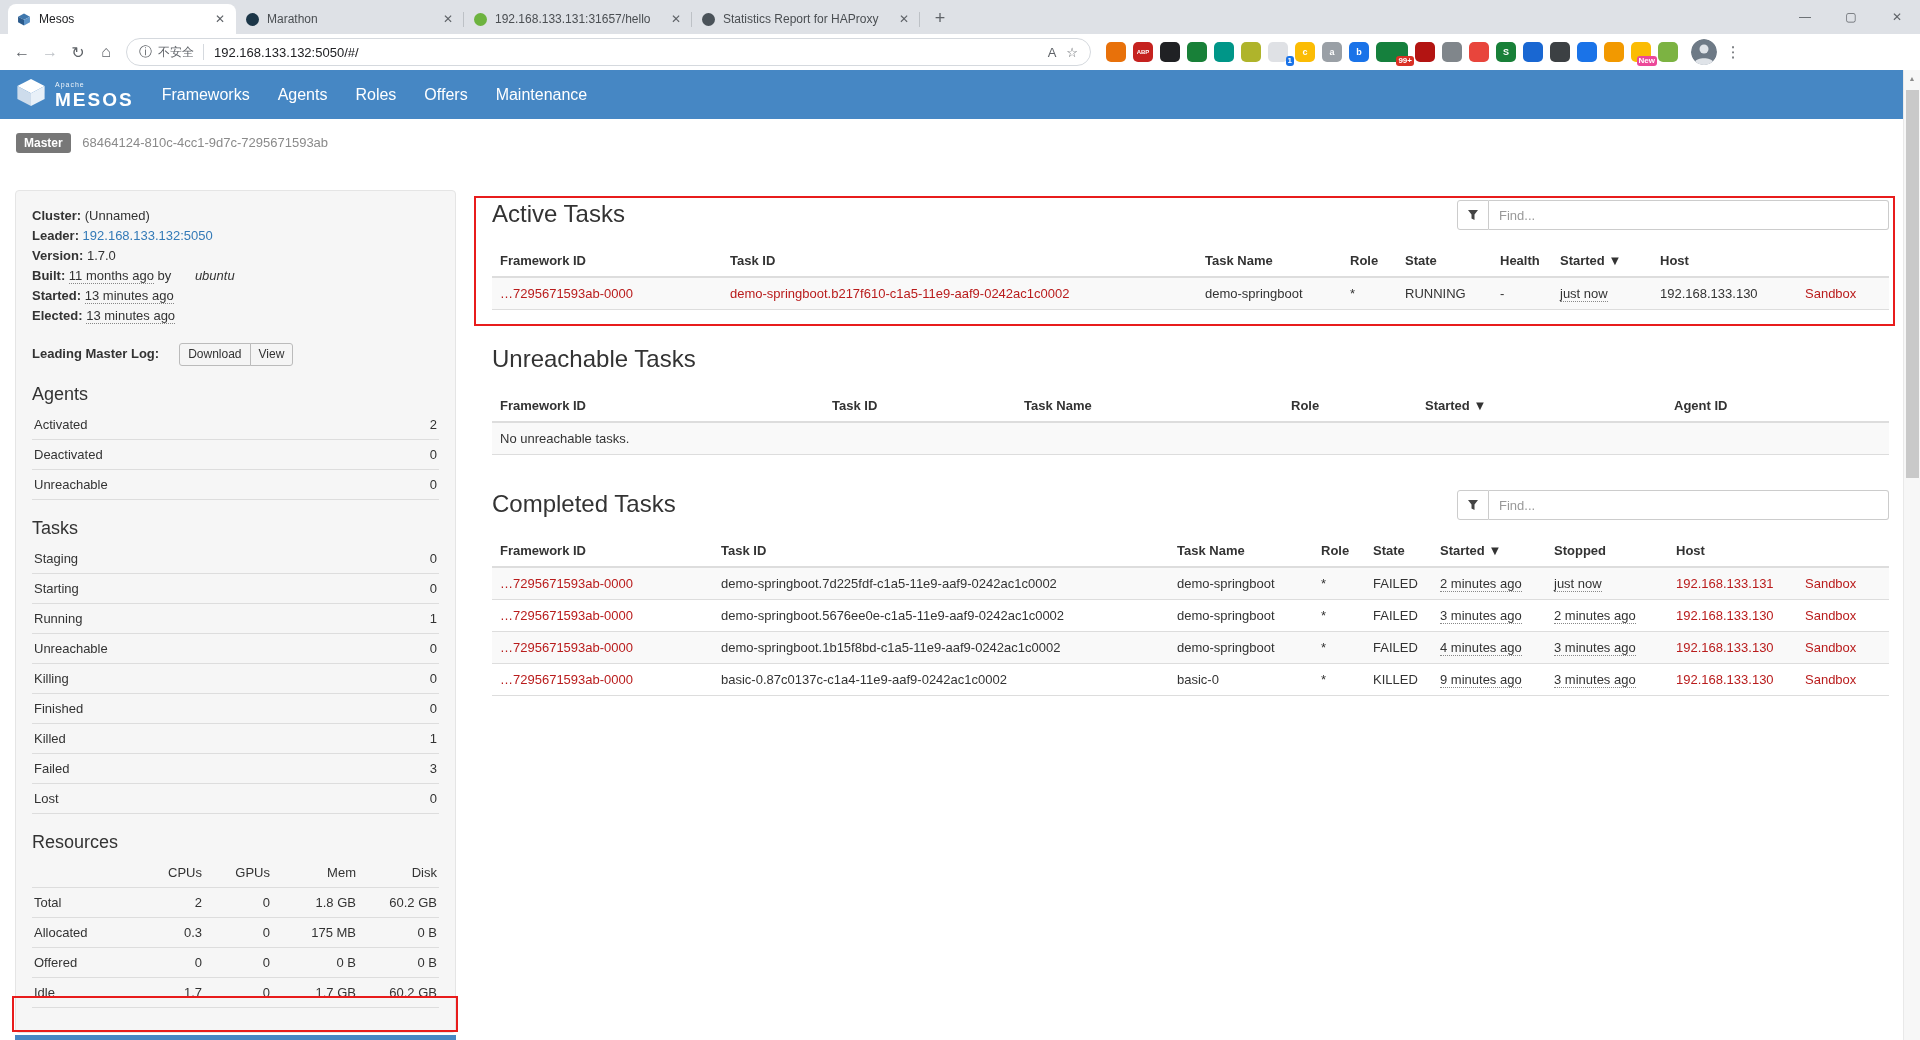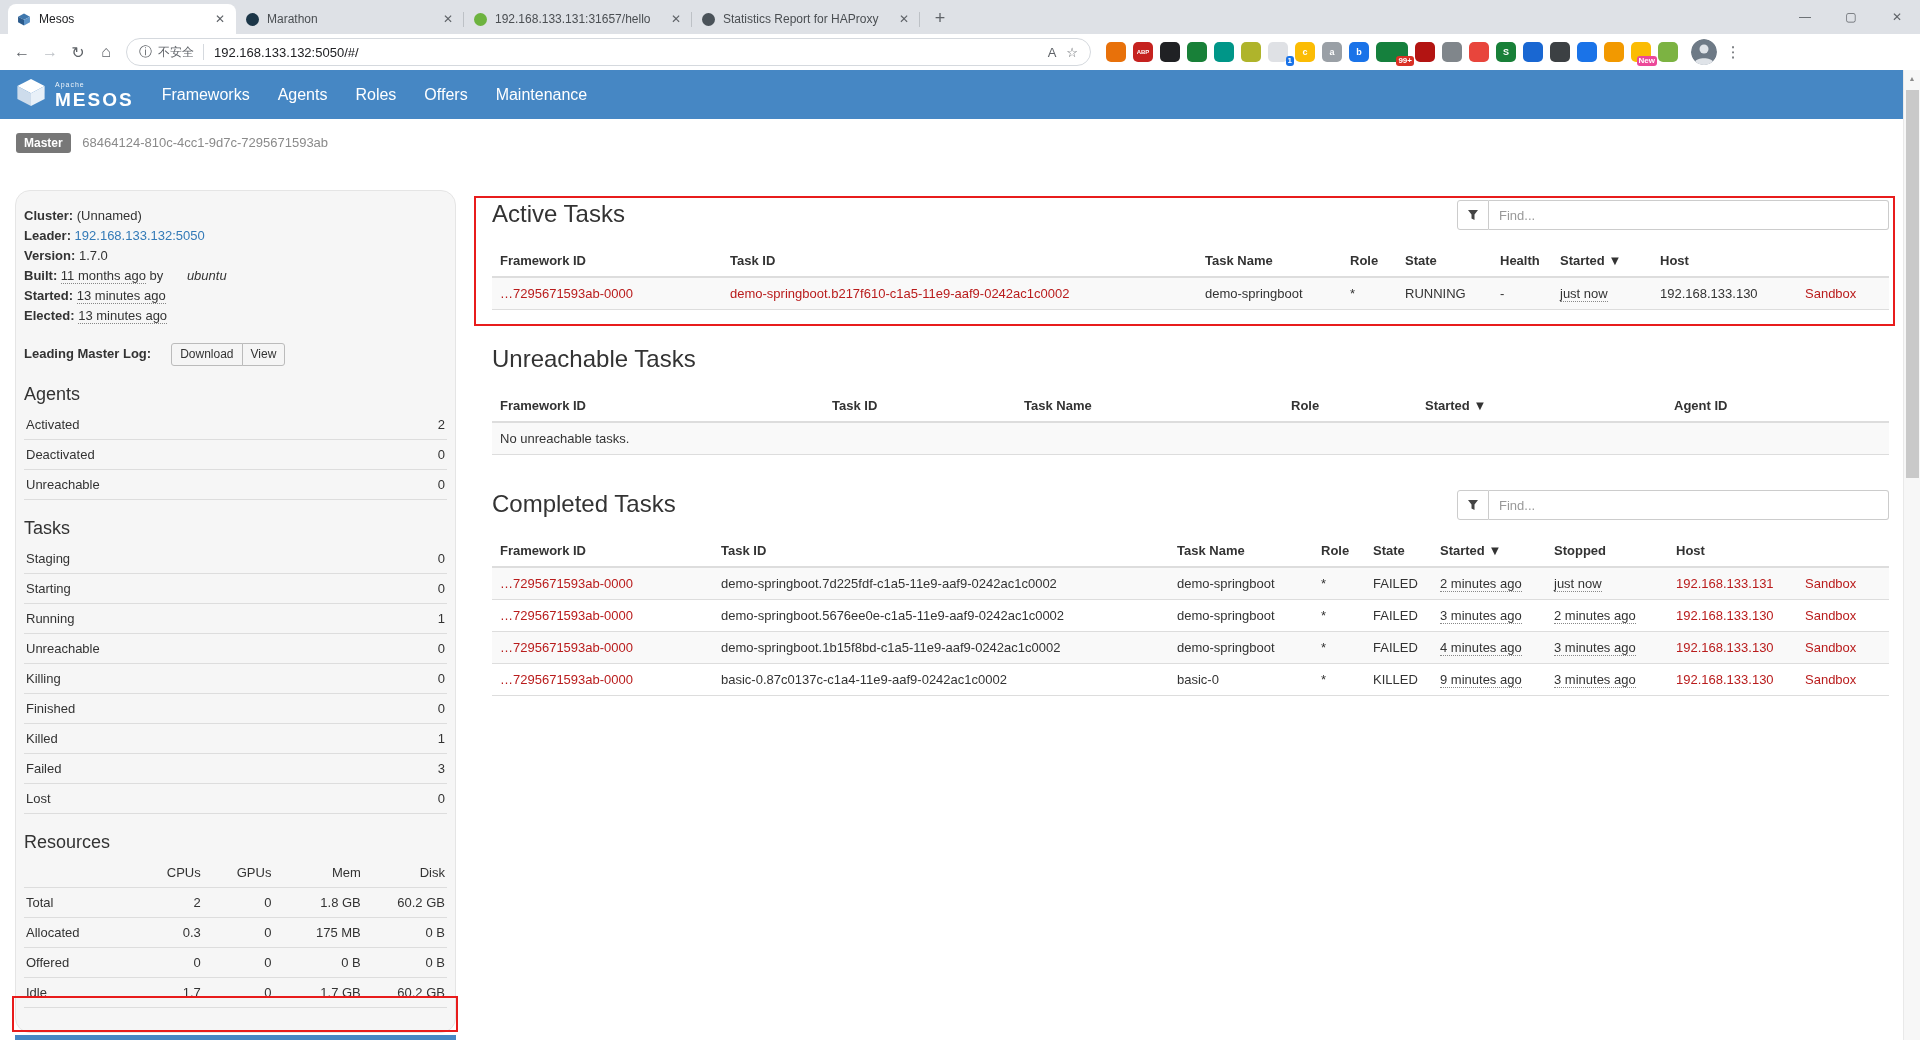--- a/index.html
+++ b/index.html
@@ -52,21 +52,21 @@
   .brand-apache { font-size: 7px; letter-spacing: 1px; opacity: .9; margin-bottom: 2px; }
   .brand-mesos { font-size: 19px; font-weight: bold; letter-spacing: 2px; }
   .nav-item { font-size: 16px; margin-left: 28px; color: #fff; cursor: pointer; }
 
   .master-row { padding: 16px 16px 10px; font-size: 13px; }
   .master-badge { background: #777; color: #fff; font-size: 12px; font-weight: bold; padding: 3px 8px; border-radius: 3px; }
   .master-id { color: #8a8a8a; margin-left: 8px; }
 
   
   .sidebar { position: absolute; left: 15px; top: 120px; width: 441px; height: 843px; background: #f6f6f6;
-             border: 1px solid #e5e5e5; border-radius: 15px; padding: 15px 8px; font-size: 13px; overflow: hidden; }
+             border: 1px solid #e5e5e5; border-radius: 4px; padding: 15px 16px; font-size: 13px; overflow: hidden; }
   .side-line { line-height: 20px; }
   .b { font-weight: bold; }
   .it { font-style: italic; margin-left: 20px; }
   a.link { color: #337ab7; text-decoration: none; cursor: pointer; }
   .tip { border-bottom: 1px dotted #888; }
   .log-line { margin-top: 17px; display: flex; align-items: center; gap: 20px; line-height: 20px; }
   .btn-group { display: inline-flex; }
   .btn-xs { font-size: 12px; padding: 2px 8px; background: #f5f5f5; border: 1px solid #bbb; color: #333; cursor: pointer;
             line-height: 1.4; font-family: "Liberation Sans", sans-serif; }
   .btn-xs.first { border-radius: 3px 0 0 3px; }

